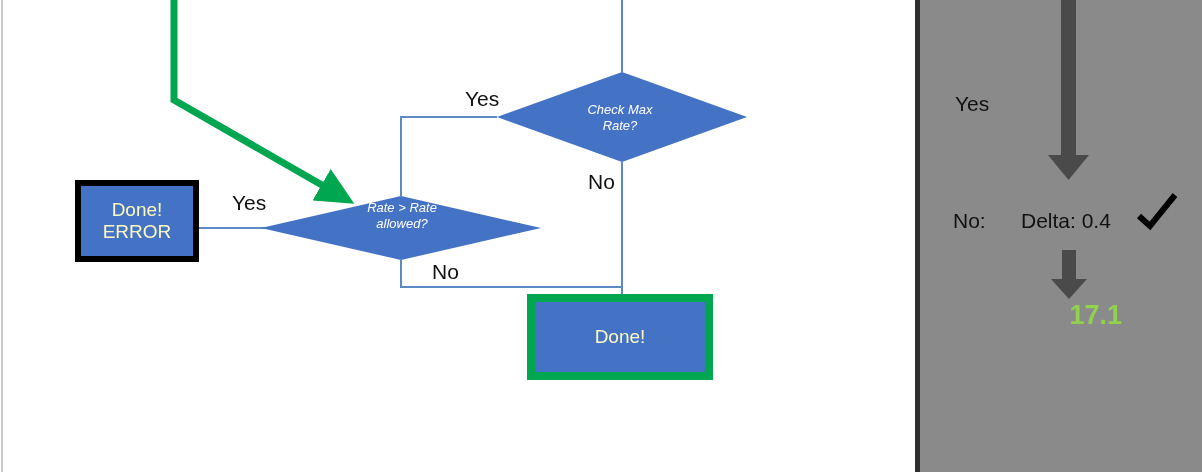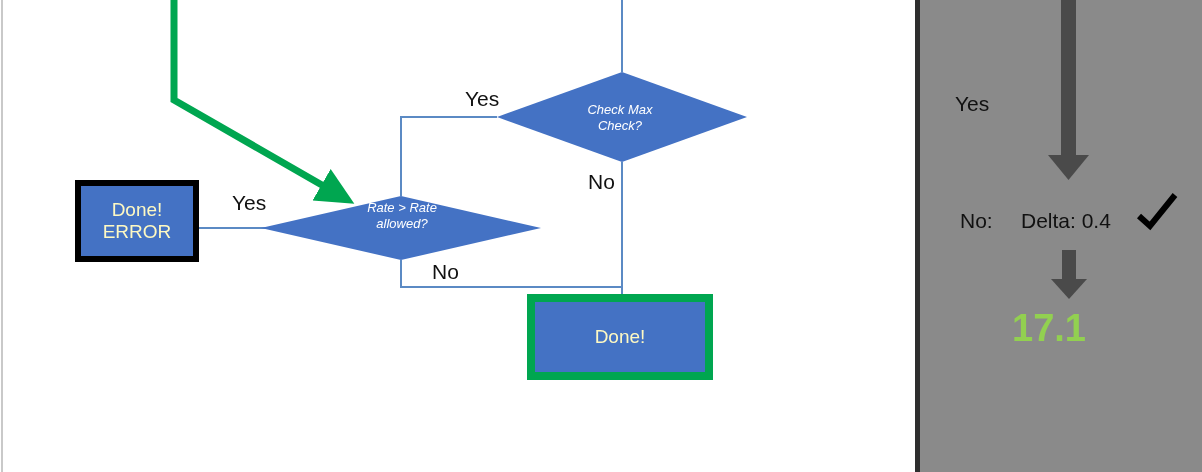--- a/index.html
+++ b/index.html
@@ -98,29 +98,29 @@
     position: absolute;
     left: 0; top: 0;
   }
   .panel-text {
     position: absolute;
     color: #111111;
     font-size: 21px;
     white-space: nowrap;
   }
   #panel-yes   { left: 35px; top: 92px; }
-  #panel-no    { left: 33px; top: 209px; margin-left: 7px; }
+  #panel-no    { left: 33px; top: 209px; }
   #panel-delta { left: 101px; top: 209px; }
   #panel-value {
     position: absolute;
-    left: 92px; top: 307px;
+    left: 92px; top: 300px;
     width: 110px;
-    text-align: left;
+    text-align: right;
     color: #92d050;
-    font-size: 38px;
+    font-size: 27px;
     font-weight: bold;
     white-space: nowrap;
   }
   #panel-check {
     position: absolute;
     left: 215px; top: 192px;
     width: 44px; height: 44px;
   }
 </style>
 </head>
@@ -151,21 +151,21 @@
         <marker id="greenhead" markerWidth="6" markerHeight="6" refX="3.2" refY="3" orient="auto" markerUnits="strokeWidth">
           <path d="M0,0.4 L5.4,3 L0,5.6 z" fill="#00a650"></path>
         </marker>
       </defs>
       <polyline points="174,-5 174,100 341,196" fill="none" stroke="#00a650" stroke-width="7" stroke-linejoin="miter" marker-end="url(#greenhead)"></polyline>
     </svg>
 
     <div class="diamond-label" id="label-check-max">
       <span>
         <span>Check Max</span><br>
-        <span>Check?</span>
+        <span>Rate?</span>
       </span>
     </div>
 
     <div class="diamond-label" id="label-rate-gt">
       <span>
         <span>Rate &gt; Rate</span><br>
         <span>allowed?</span>
       </span>
     </div>
 

